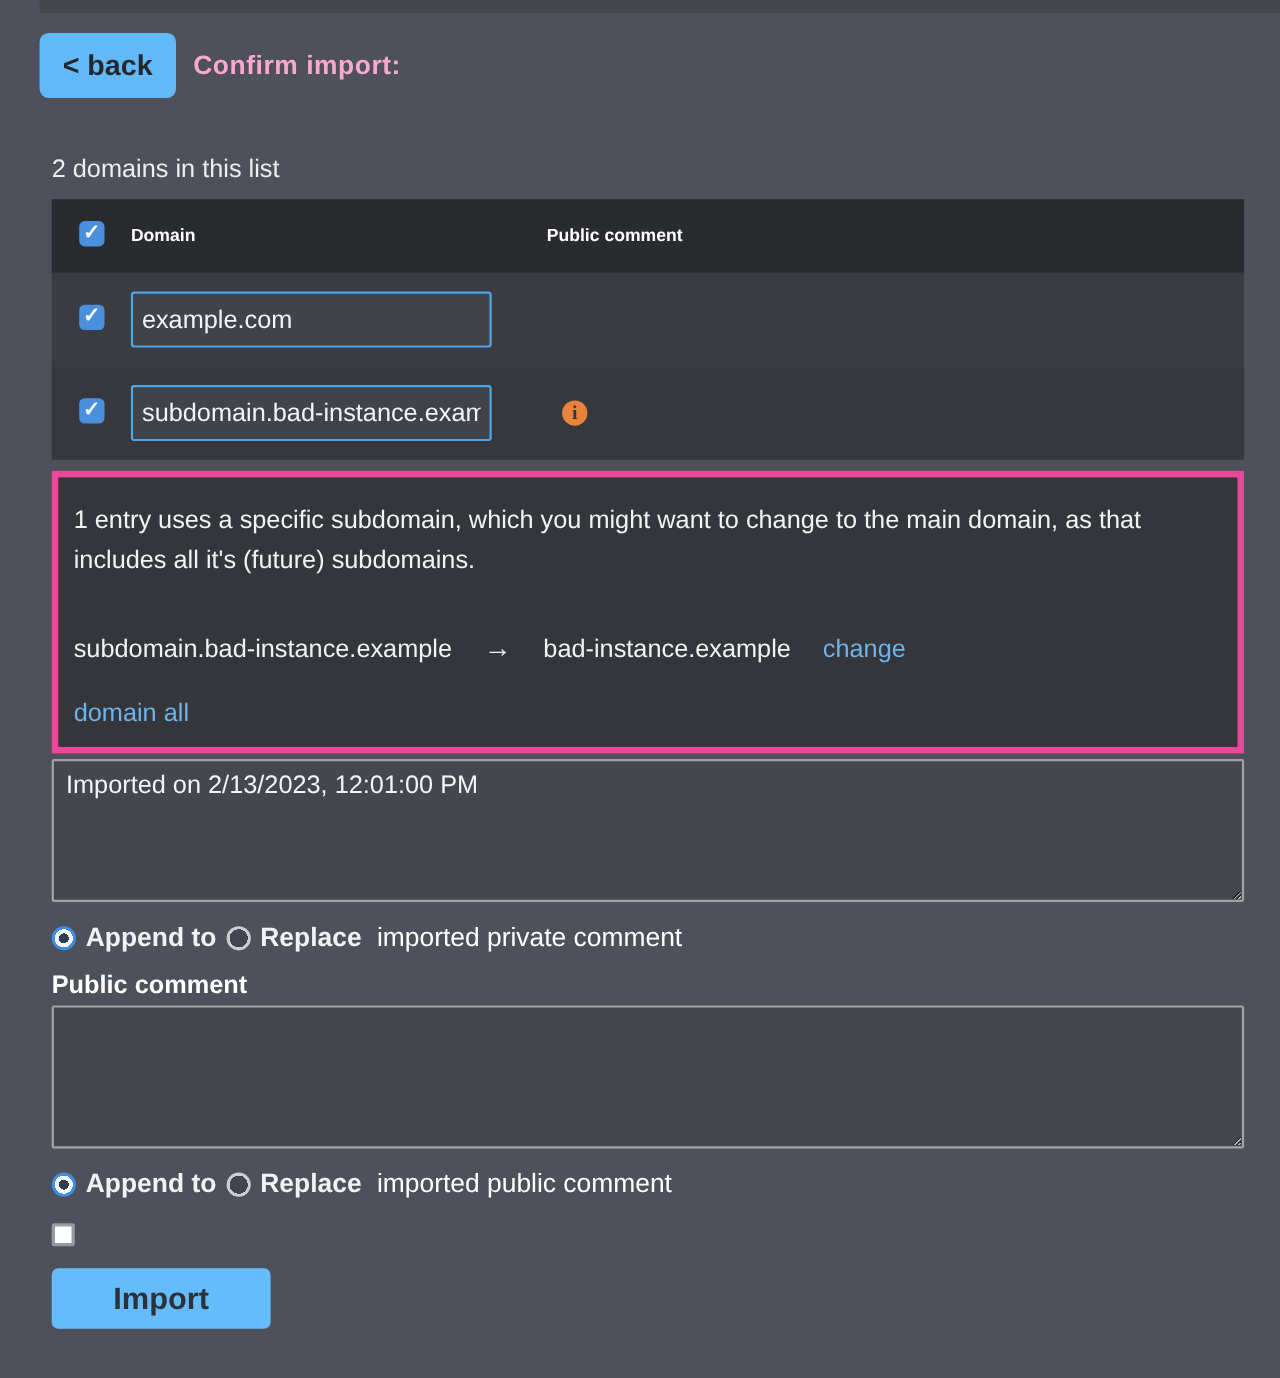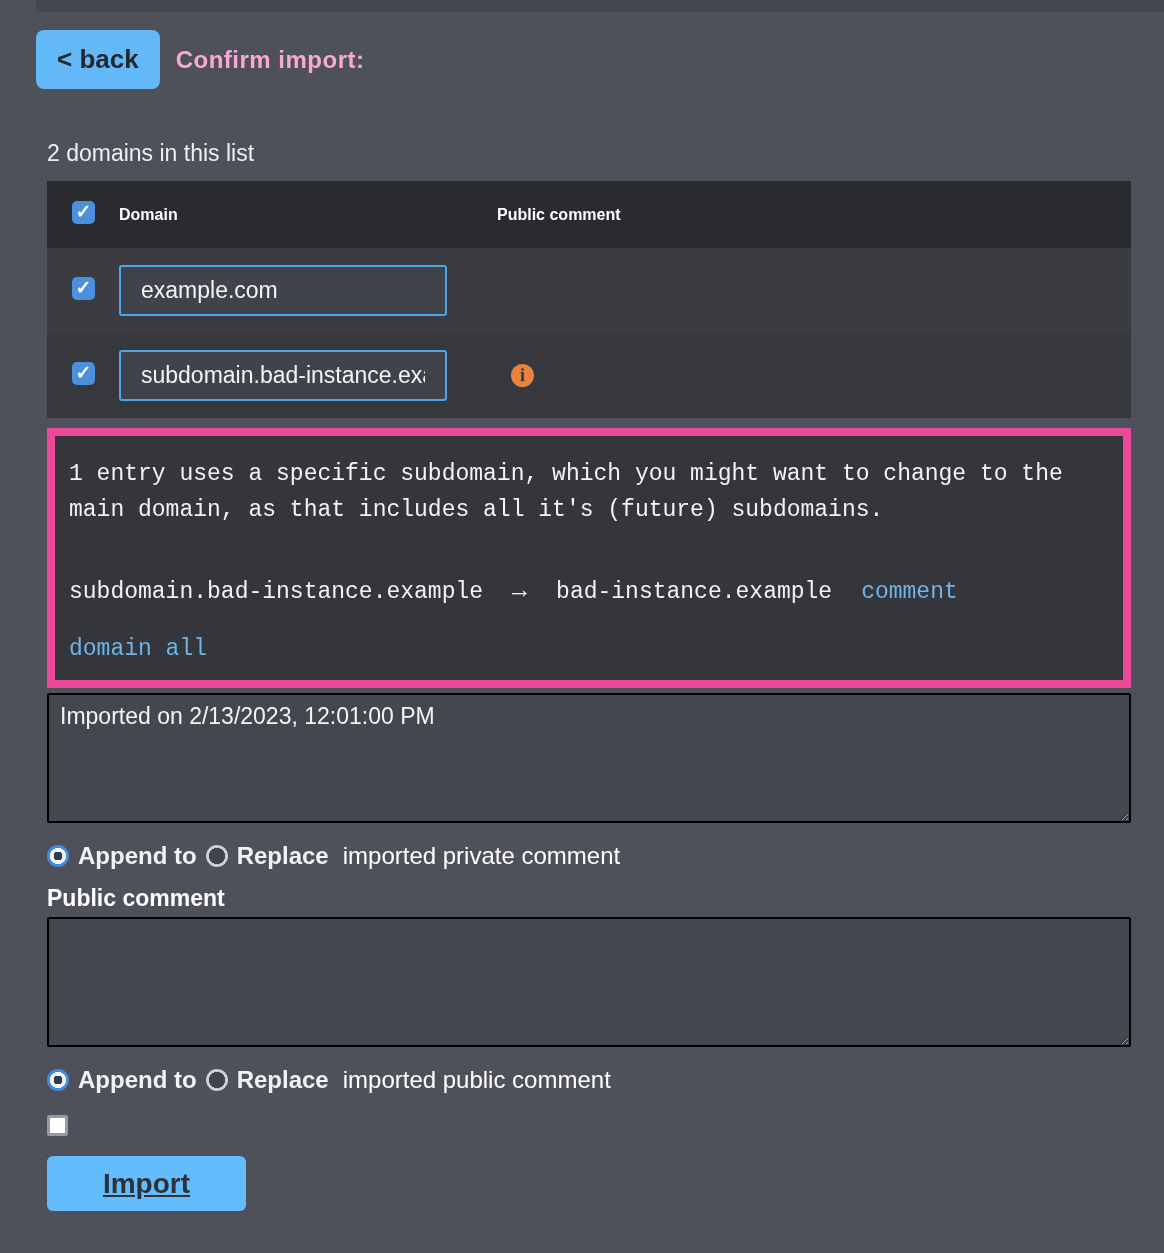--- a/index.html
+++ b/index.html
@@ -53,59 +53,58 @@
   .checkbox-checked::after {
     content: "✓"; position: absolute; left: 0; top: -1px;
     width: 23px; height: 23px; text-align: center;
     color: #ffffff; font-size: 19px; font-weight: 700; line-height: 24px;
   }
   .domain-input {
     width: 328px; height: 51px;
     background: #41434b;
     border: 2px solid #4aa7e8; border-radius: 3px;
     color: #f3f4f6; font-size: 23px;
-    padding: 0 20px;
+    padding: 0 8px;
     font-family: "Liberation Sans", sans-serif;
     overflow: hidden;
   }
   .comment-cell { display: flex; align-items: center; padding-left: 14px; }
   .info-icon {
     display: inline-block; width: 23px; height: 23px;
     background: #e8823c; border-radius: 50%;
     color: #33353a; text-align: center;
     font-family: "Liberation Serif", serif;
     font-weight: 700; font-size: 18px; line-height: 23px;
   }
 
   
   .warning-box {
     margin-top: 10px;
-    border: 8px solid #ec4899;
+    border: 6px solid #ec4899;
     background: #34363b;
     padding: 20px 14px 18px 14px;
-    font-family: Liberation Mono, monospace;
   }
   .warning-text { font-size: 23px; line-height: 36px; color: #f2f3f5; max-width: 1050px; }
   .mapping-row {
     margin-top: 49px;
     display: flex; align-items: center; gap: 29px;
     font-size: 23px;
   }
   .arrow-icon { font-size: 25px; font-weight: 700; color: #eef0f2; }
   .link { color: #6fb3e8; cursor: pointer; text-decoration: none; font-size: 23px; }
   .change-all-row { margin-top: 30px; }
 
   
   .section-label { margin-top: 15px; font-size: 23px; font-weight: 700; color: #ffffff; }
   .comment-textarea {
     display: block;
     margin-top: 5px;
     width: 100%; height: 130px;
     background: #45474e;
-    border: 2px solid #000000; border-radius: 2px;
+    border: 2px solid #a3a3a3; border-radius: 2px;
     color: #f3f4f6; font-size: 23px;
     padding: 8px 11px;
     font-family: "Liberation Sans", sans-serif;
     resize: both;
   }
   .radio-row {
     margin-top: 19px;
     display: flex; align-items: center;
     font-size: 24px;
   }
@@ -136,21 +135,20 @@
   .obfuscate-row .obf-label { margin-left: 10px; }
 
   .import-button {
     margin-top: 20px;
     background: #64bcfc; color: #2d3138;
     font-weight: 700; font-size: 28px;
     border: none; border-radius: 6px;
     width: 199px; height: 55px;
     cursor: pointer;
     font-family: "Liberation Sans", sans-serif;
-    text-decoration: underline;
   }
 </style>
 </head>
 <body>
 
 <div class="top-strip"></div>
 
 <div class="header-row">
   <button class="back-button">&lt; back</button>
   <div class="page-title">Confirm import:</div>
@@ -191,21 +189,21 @@
       </div>
     </div>
   </div>
 
   <div class="warning-box">
     <div class="warning-text">1 entry uses a specific subdomain, which you might want to change to the main domain, as that includes all it's (future) subdomains.</div>
     <div class="mapping-row">
       <span>subdomain.bad-instance.example</span>
       <span class="arrow-icon">→</span>
       <span>bad-instance.example</span>
-      <a class="link">comment</a>
+      <a class="link">change</a>
     </div>
     <div class="change-all-row">
       <a class="link">domain all</a>
     </div>
   </div>
 
   <textarea class="comment-textarea" style="">Imported on 2/13/2023, 12:01:00 PM</textarea>
 
   <div class="radio-row">
     <span class="radio checked"></span>

